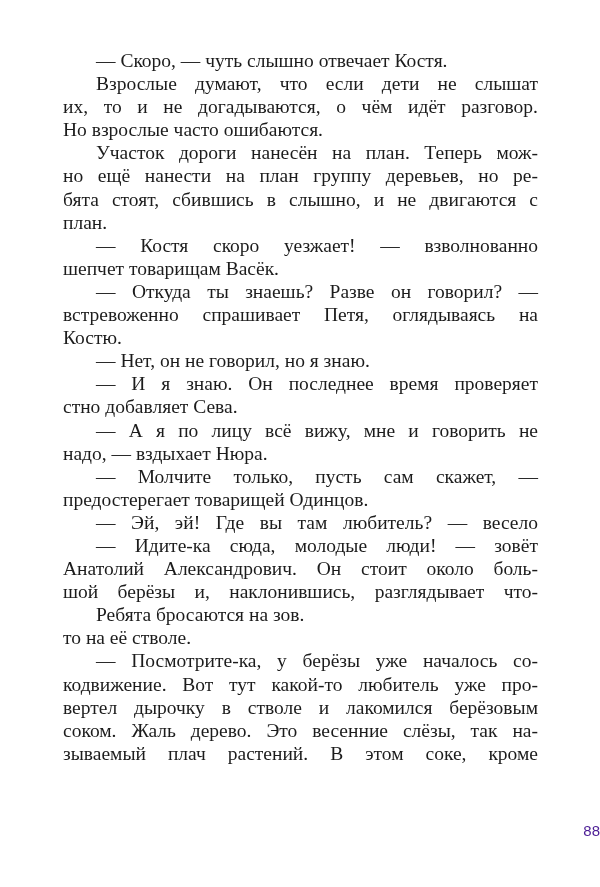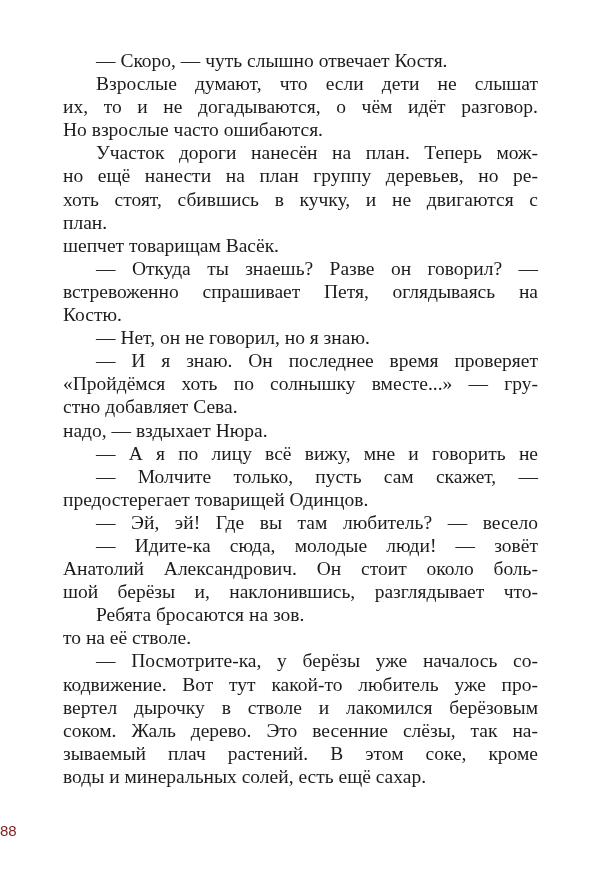--- a/index.html
+++ b/index.html
@@ -24,57 +24,56 @@
     white-space: nowrap;
     text-align: justify;
     text-align-last: justify;
   }
   .line.last { text-align-last: left; font-family: Liberation Serif, serif; }
   .line.indent { padding-left: 33px; }
   .page-number {
     position: absolute;
     left: 0; width: 600px;
     top: 822px;
-    text-align: left;
+    text-align: right;
     font-family: "Liberation Sans", "DejaVu Sans", sans-serif;
     font-size: 15px;
-    color: #7f1d1d;
+    color: #4c1d95;
   }
 </style>
 </head>
 <body>
 
 <div class="page">
   <span class="line indent last">— Скоро, — чуть слышно отвечает Костя.</span>
   <span class="line indent">Взрослые думают, что если дети не слышат</span>
   <span class="line">их, то и не догадываются, о чём идёт разговор.</span>
   <span class="line last">Но взрослые часто ошибаются.</span>
   <span class="line indent">Участок дороги нанесён на план. Теперь мож-</span>
   <span class="line">но ещё нанести на план группу деревьев, но ре-</span>
-  <span class="line">хоть стоят, сбившись в кучку, и не двигаются с</span>
+  <span class="line">бята стоят, сбившись в слышно, и не двигаются с</span>
   <span class="line last">план.</span>
+  <span class="line indent">— Костя скоро уезжает! — взволнованно</span>
   <span class="line last">шепчет товарищам Васёк.</span>
   <span class="line indent">— Откуда ты знаешь? Разве он говорил? —</span>
   <span class="line">встревоженно спрашивает Петя, оглядываясь на</span>
   <span class="line last">Костю.</span>
   <span class="line indent last">— Нет, он не говорил, но я знаю.</span>
   <span class="line indent">— И я знаю. Он последнее время проверяет</span>
-  <span class="line">«Пройдёмся хоть по солнышку вместе...» — гру-</span>
   <span class="line last">стно добавляет Сева.</span>
+  <span class="line indent">— А я по лицу всё вижу, мне и говорить не</span>
   <span class="line last">надо, — вздыхает Нюра.</span>
-  <span class="line indent">— А я по лицу всё вижу, мне и говорить не</span>
   <span class="line indent">— Молчите только, пусть сам скажет, —</span>
   <span class="line last">предостерегает товарищей Одинцов.</span>
   <span class="line indent">— Эй, эй! Где вы там любитель? — весело</span>
   <span class="line indent">— Идите-ка сюда, молодые люди! — зовёт</span>
   <span class="line">Анатолий Александрович. Он стоит около боль-</span>
   <span class="line">шой берёзы и, наклонившись, разглядывает что-</span>
   <span class="line indent last">Ребята бросаются на зов.</span>
   <span class="line last">то на её стволе.</span>
   <span class="line indent">— Посмотрите-ка, у берёзы уже началось со-</span>
   <span class="line">кодвижение. Вот тут какой-то любитель уже про-</span>
   <span class="line">вертел дырочку в стволе и лакомился берёзовым</span>
   <span class="line">соком. Жаль дерево. Это весенние слёзы, так на-</span>
   <span class="line">зываемый плач растений. В этом соке, кроме</span>
-  <span class="line last">воды и минеральных солей, есть ещё сахар.</span>
 </div>
 
 <div class="page-number">88</div>
 
 </body></html>

